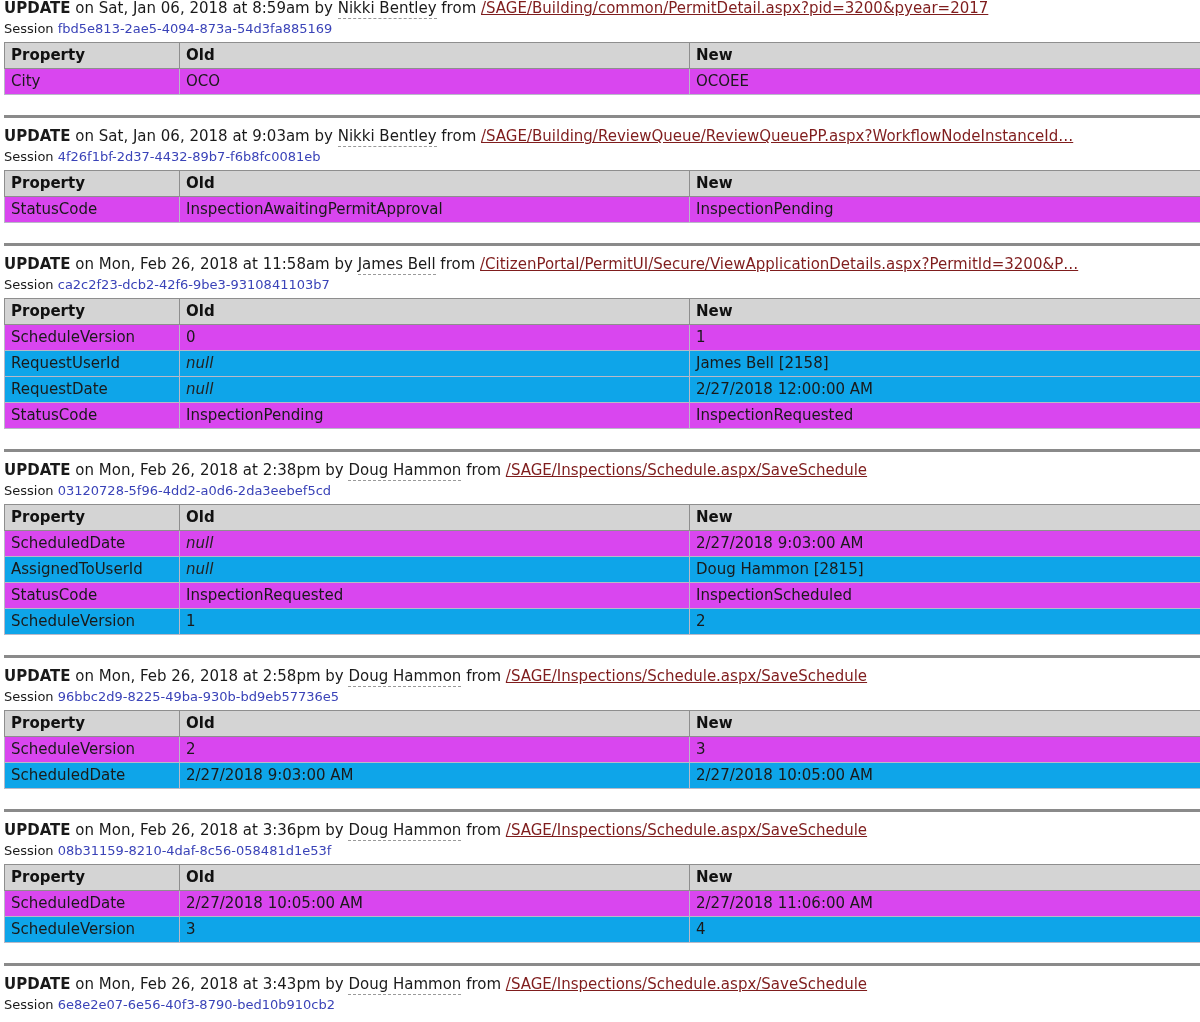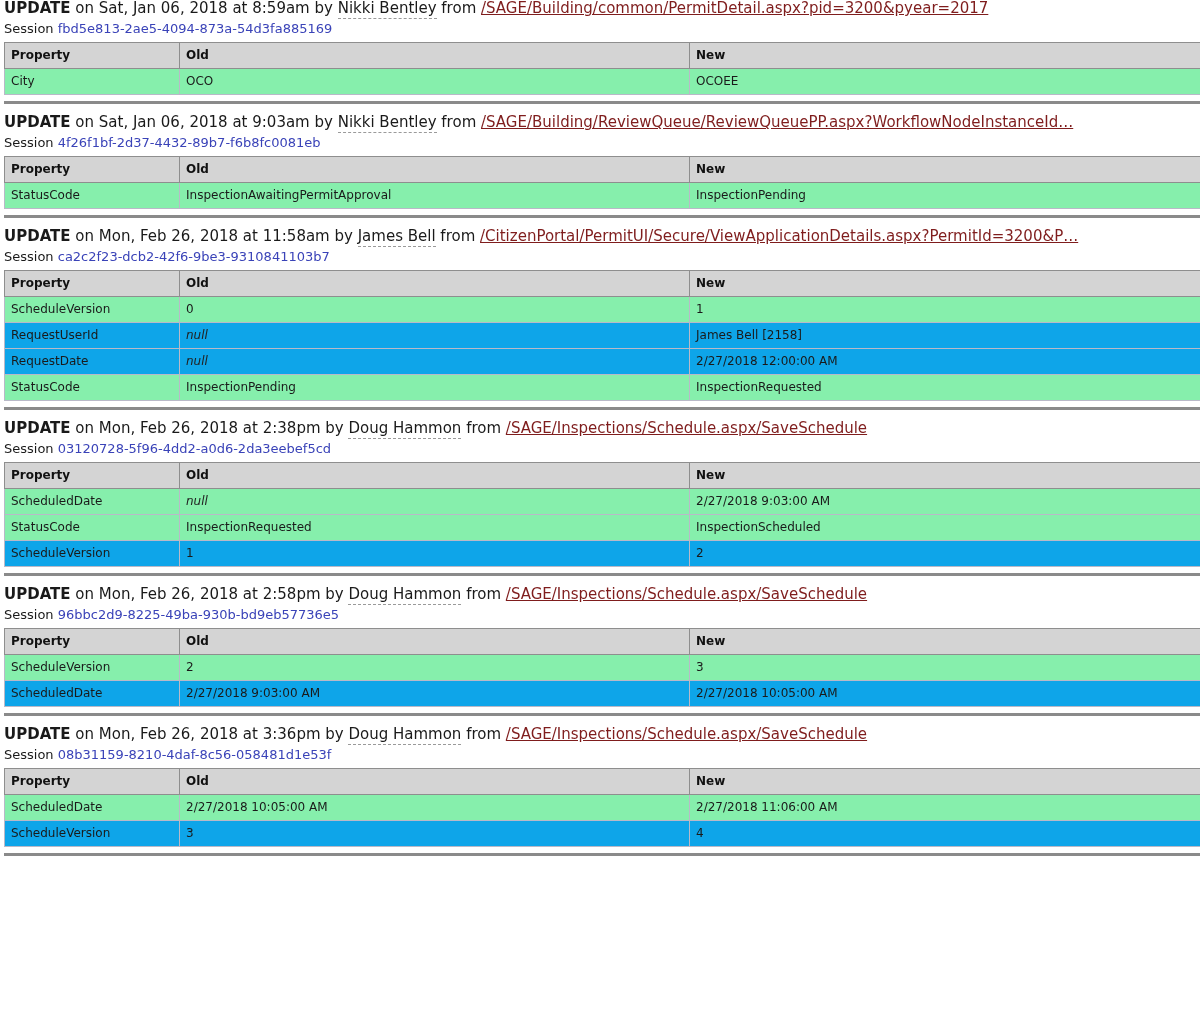--- a/index.html
+++ b/index.html
@@ -56,22 +56,22 @@
     white-space: nowrap;
   }
   .session-line .sess-id {
     color: #3a43b8;
     text-underline-offset: 1px;
   }
   table.changes {
     width: 1196px;
     border-collapse: collapse;
     table-layout: fixed;
-    margin: 0 0 6px 2px;
-    font-size: 12px;
+    margin: 0 0 20px 2px;
+    font-size: 15px;
   }
   table.changes th {
     background: #d4d4d4;
     border: 1px solid #8e8e8e;
     text-align: left;
     font-weight: bold;
     padding: 4px 6px;
     line-height: 17px;
     color: #111;
   }
@@ -79,21 +79,21 @@
     border: 1px solid #b9b9c8;
     padding: 4px 6px;
     line-height: 17px;
     background: #0ea5e9;
     vertical-align: top;
     overflow: hidden;
     white-space: nowrap;
     text-overflow: ellipsis;
   }
   table.changes tr.alt td {
-    background: #86efac;
+    background: #d946ef;
   }
   table.changes td.nullval {
     font-style: italic;
     color: #222;
   }
   col.c-prop { width: 175px; }
   col.c-old  { width: 510px; }
   col.c-new  { width: 511px; }
   .divider {
     border: none;
@@ -216,20 +216,25 @@
               <th>Old</th>
               <th>New</th>
             </tr>
           </thead>
           <tbody>
             <tr class="alt">
               <td>ScheduledDate</td>
               <td class="nullval">null</td>
               <td>2/27/2018 9:03:00 AM</td>
             </tr>
+            <tr class="">
+              <td>AssignedToUserId</td>
+              <td class="nullval">null</td>
+              <td>Doug Hammon [2815]</td>
+            </tr>
             <tr class="alt">
               <td>StatusCode</td>
               <td>InspectionRequested</td>
               <td>InspectionScheduled</td>
             </tr>
             <tr class="">
               <td>ScheduleVersion</td>
               <td>1</td>
               <td>2</td>
             </tr>
@@ -293,15 +298,17 @@
             <tr class="">
               <td>ScheduleVersion</td>
               <td>3</td>
               <td>4</td>
             </tr>
           </tbody>
         </table>
         <hr class="divider">
       </div>
       <div class="entry">
+        <div class="entry-header"><span class="verb">UPDATE</span><span class="plain"> on </span><span class="plain">Mon, Feb 26, 2018</span><span class="plain"> at </span><span class="plain">3:43pm</span><span class="plain"> by </span><span class="user">Doug Hammon</span><span class="plain"> from </span><span class="url">/SAGE/Inspections/Schedule.aspx/SaveSchedule</span></div>
+        <div class="session-line"><span>Session </span><span class="sess-id">6e8e2e07-6e56-40f3-8790-bed10b910cb2</span></div>
       </div>
     </div>
 </div>
 
 </body></html>

